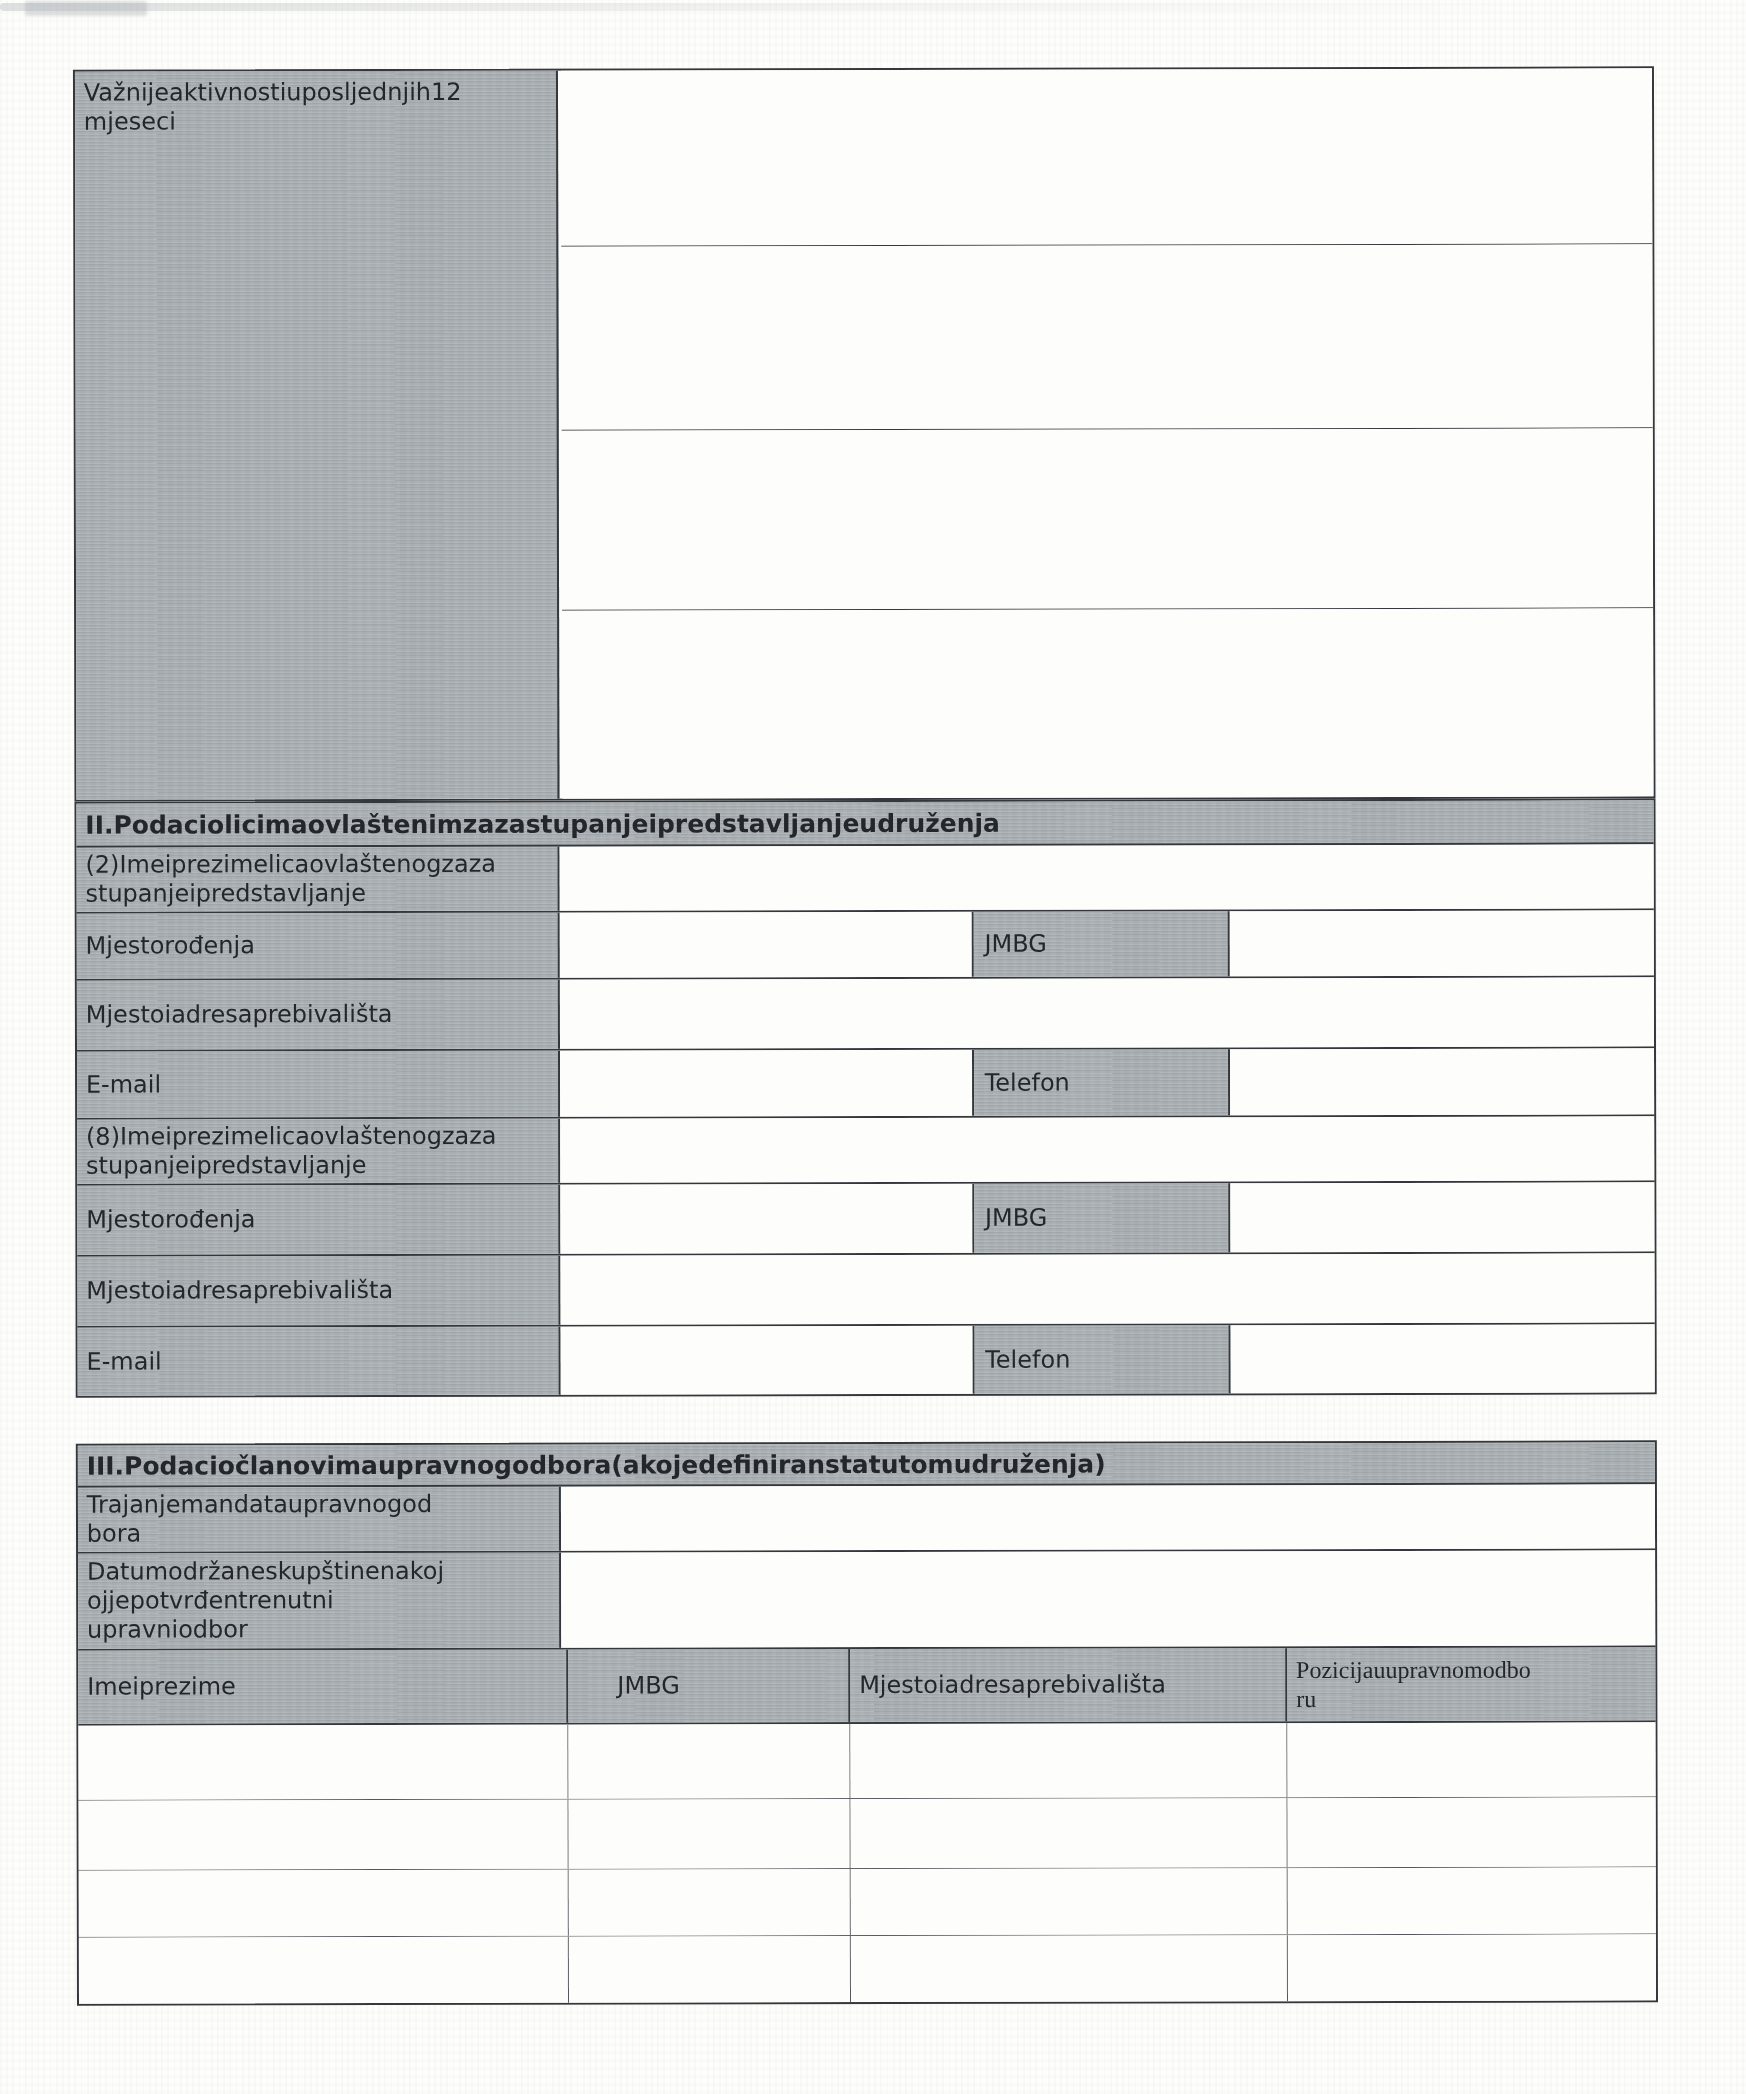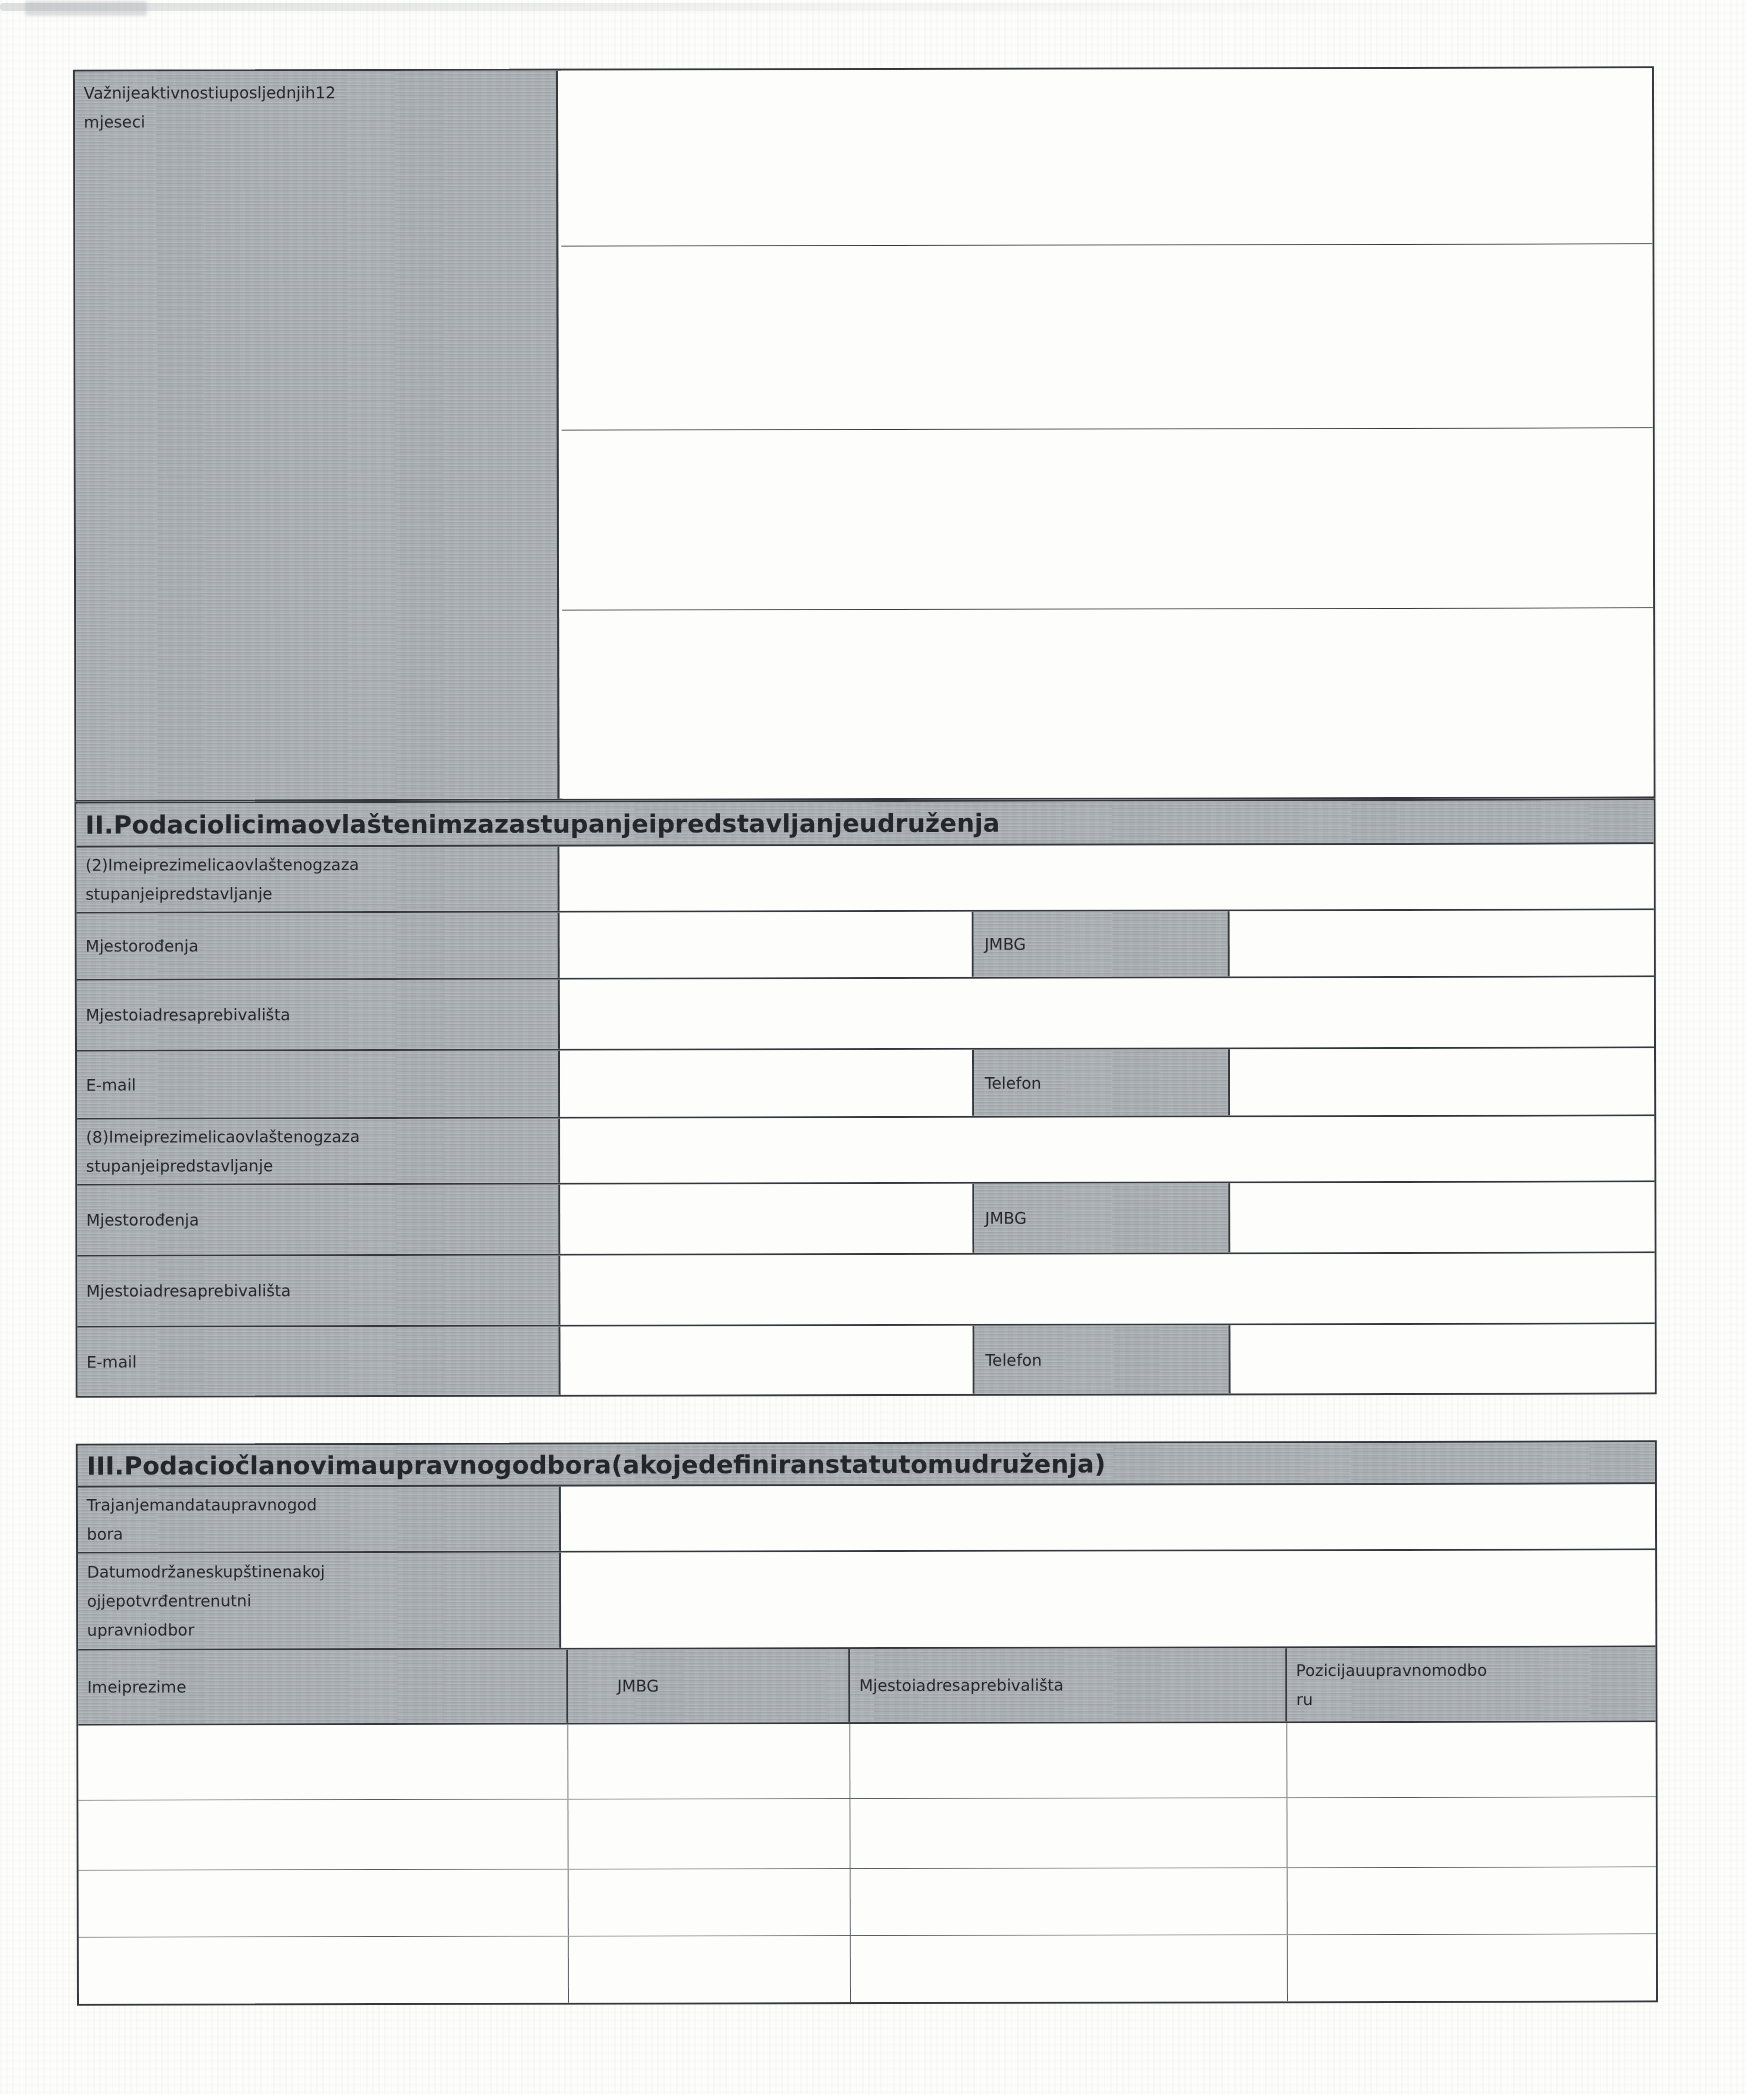--- a/index.html
+++ b/index.html
@@ -35,21 +35,21 @@
   }
   .sheet{position:absolute;inset:0;transform:rotate(-0.12deg);}
 
   .tbl{position:absolute;left:75px;width:1581px;border:2.6px solid var(--line);background:var(--paper);}
   .cell-gray{
     background-color:var(--gray);
     background-image:
       repeating-linear-gradient(0deg, rgba(255,255,255,0.10) 0 0.9px, transparent 0.9px 2.6px, rgba(0,0,0,0.05) 2.6px 3.5px),
       repeating-linear-gradient(90deg, rgba(255,255,255,0.045) 0 4.4px, transparent 4.4px 9.7px);
   }
-  .lbl-text{white-space:pre-line;font-size:16px;line-height:29px;}
+  .lbl-text{white-space:pre-line;font-size:24px;line-height:29px;}
   .bar{
     height:44px;display:flex;align-items:center;padding:0 8.8px;
     border-bottom:2.6px solid var(--line);font-weight:bold;
   }
   .bar .lbl-text{font-size:25px;}
 
   
   .t1{top:68px;height:732px;}
   .t1-label{
     position:absolute;left:0;top:0;bottom:0;width:483px;
@@ -76,21 +76,21 @@
   }
   .t2{top:800px;}
   .h75{height:66px;} .h76{height:67px;} .h77{height:68px;} .h80{height:71px;}
 
   
   .t3{top:1442px;}
   .t3 .bar{height:42px;}
   .h110{height:97px;}
   .cols-header{display:flex;height:75px;border-bottom:2.2px solid var(--line);}
   .ch{display:flex;align-items:center;padding:1.8px 8.8px;border-right:2.2px solid var(--line);}
-  .ch.c1{width:490px;} .ch.c2{width:282px;padding-left:49px;} .ch.c3{width:437px;} .ch.c4{flex:1;border-right:none;}
+  .ch.c1{width:490px;} .ch.c2{width:282px;padding-left:49px;} .ch.c3{width:437px;} .ch.c4{flex:1;border-right:none;font-family:Liberation Serif, serif;}
   .body-row{display:flex;border-bottom:1.8px solid var(--line-soft);}
   .body-row:last-child{border-bottom:none;}
   .body-row.b1{height:75px;} .body-row.b2{height:70px;} .body-row.b3{height:67px;} .body-row.b4{height:66px;}
   .bc{border-right:1.3px solid var(--line-soft);background:var(--paper);}
   .bc.c1{width:490px;} .bc.c2{width:282px;} .bc.c3{width:437px;} .bc.c4{flex:1;border-right:none;}
 </style>
 </head>
 <body>
 
 <div class="page">

